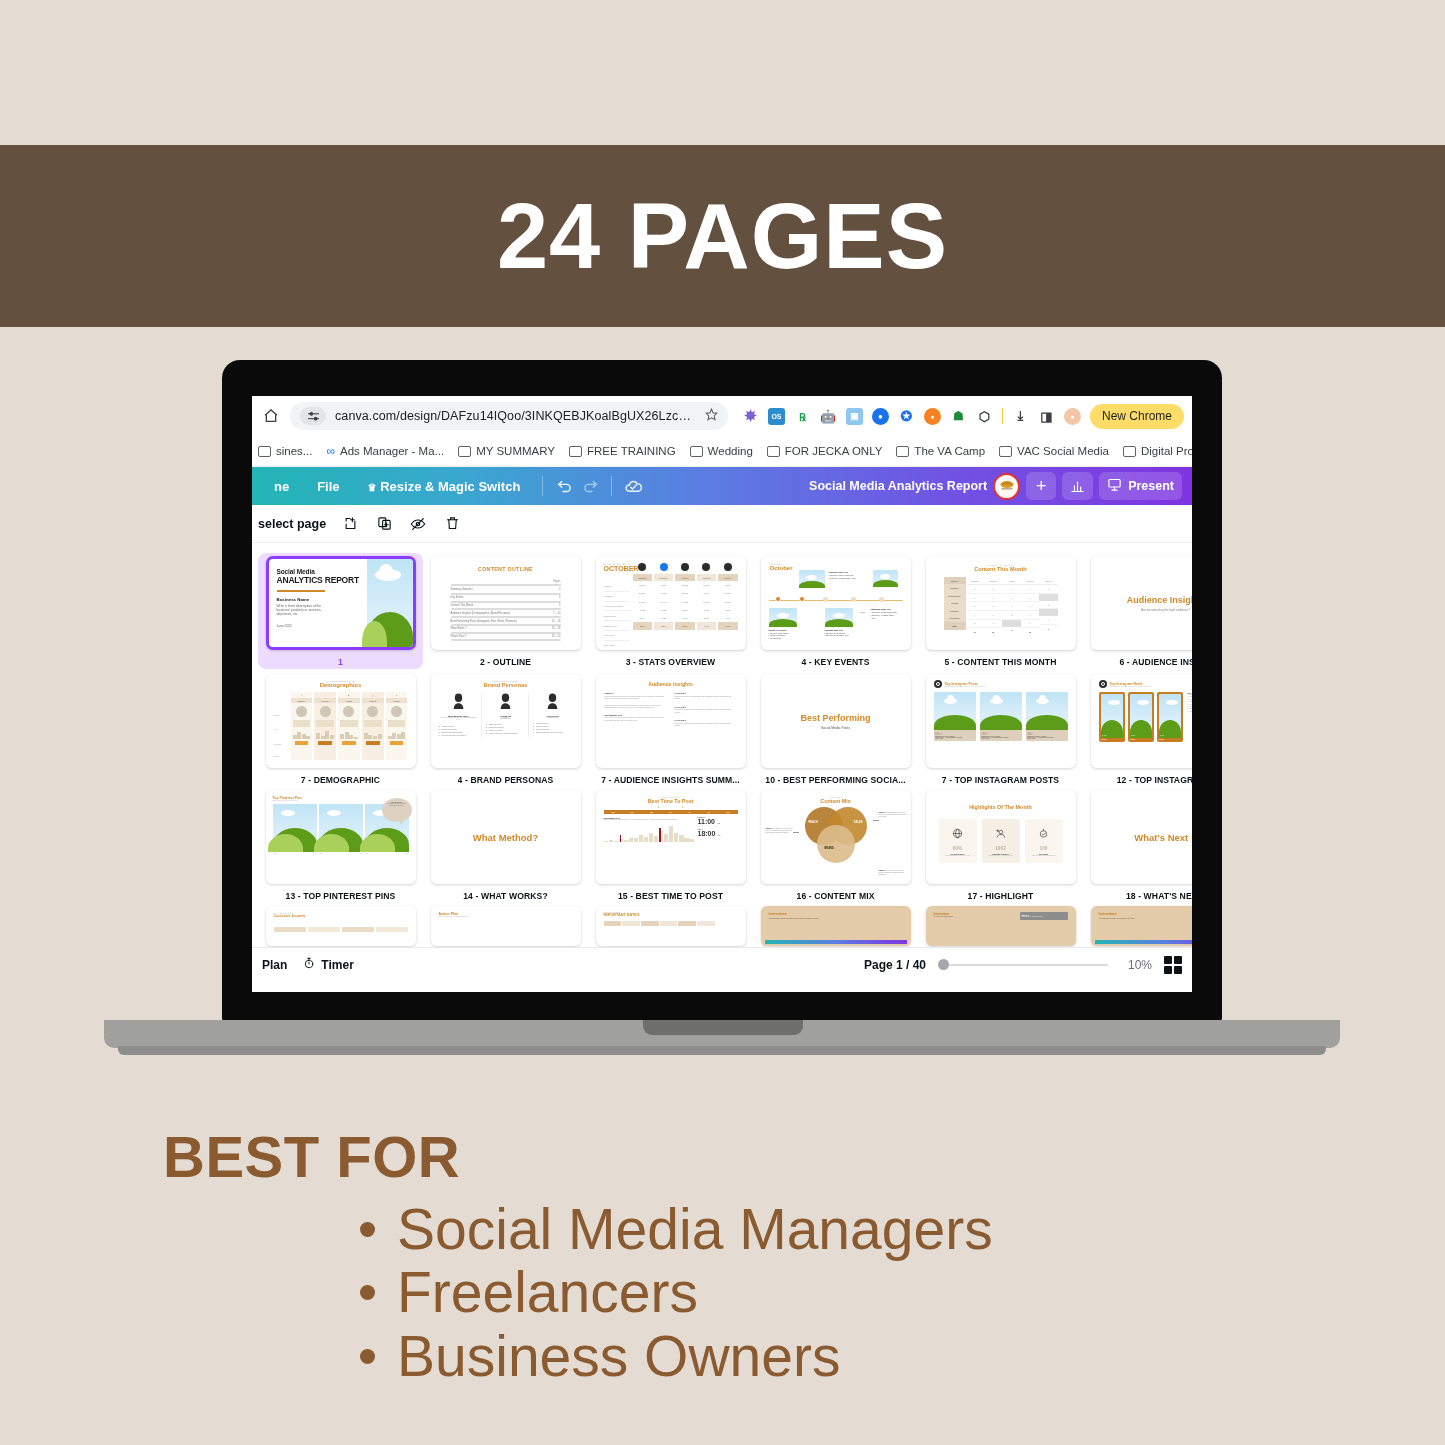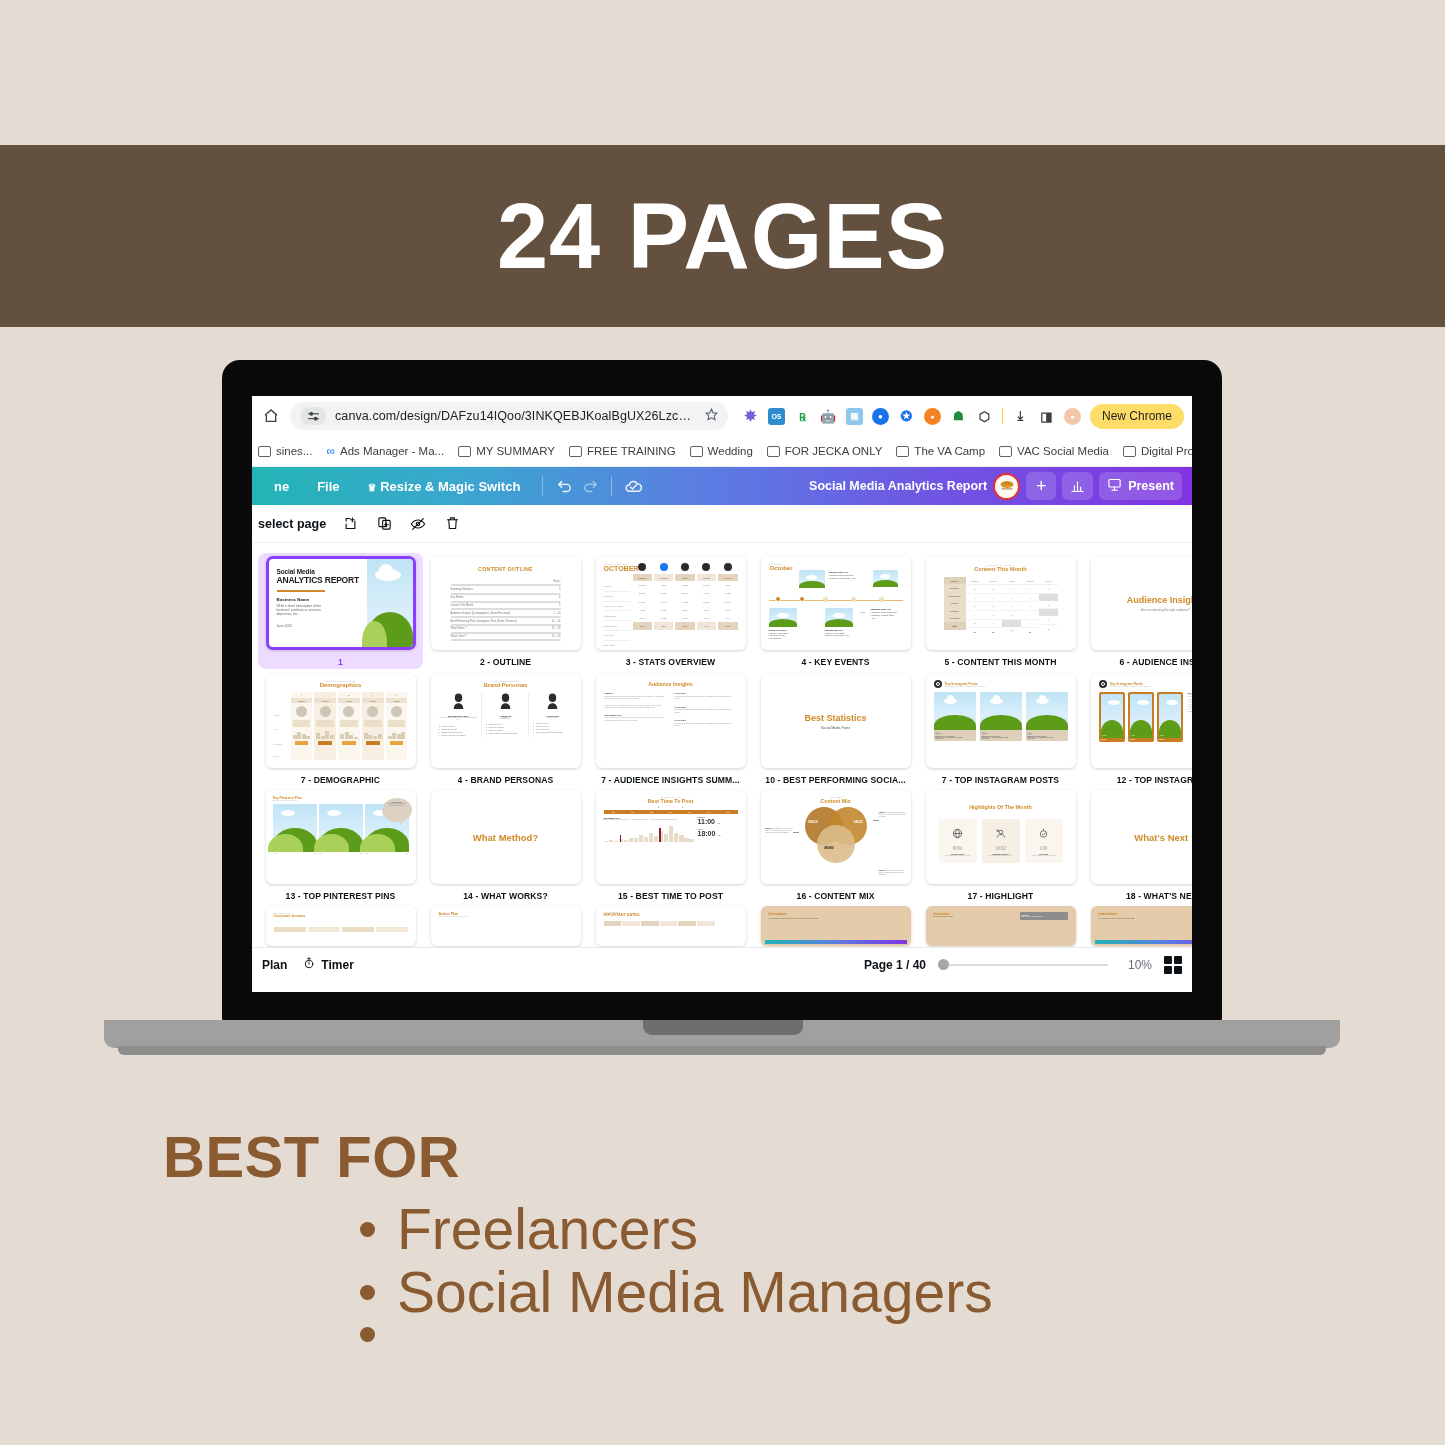--- a/index.html
+++ b/index.html
@@ -792,21 +792,21 @@
                   </div>
                 </div>
               </div>
             </div>
             <div class="thumb-label">7 - AUDIENCE INSIGHTS SUMM...</div>
           </div>
 
           <div class="cell">
             <div class="thumb">
               <div style="height:100%;display:flex;flex-direction:column;align-items:center;justify-content:center;">
-                <div class="t-title" style="font-size:9px;">Best Statistics</div>
+                <div class="t-title" style="font-size:9px;">Best Performing</div>
                 <div style="font-size:3.4px;color:#555;margin-top:3px;">Social Media Posts</div>
               </div>
             </div>
             <div class="thumb-label">10 - BEST PERFORMING SOCIA...</div>
           </div>
 
           <div class="cell">
             <div class="thumb">
               <div style="padding:6px 8px;">
                 <div style="display:flex;align-items:center;gap:3px;">
@@ -1215,22 +1215,23 @@
   </div>
   <div class="laptop-base"></div>
   <div class="laptop-notch"></div>
   <div class="laptop-foot"></div>
 </div>
 
 <div class="bestfor-head">BEST FOR</div>
 <div class="bullets">
   <div class="bullet">
     <span class="dot"></span>
+    <span class="btext">Social Media Managers</span>
+  </div>
+  <div class="bullet">
+    <span class="dot"></span>
     <span class="btext">Freelancers</span>
   </div>
   <div class="bullet">
     <span class="dot"></span>
-    <span class="btext">Social Media Managers</span>
-  </div>
-  <div class="bullet">
-    <span class="dot"></span>
+    <span class="btext">Business Owners</span>
   </div>
 </div>
 
 </body></html>

